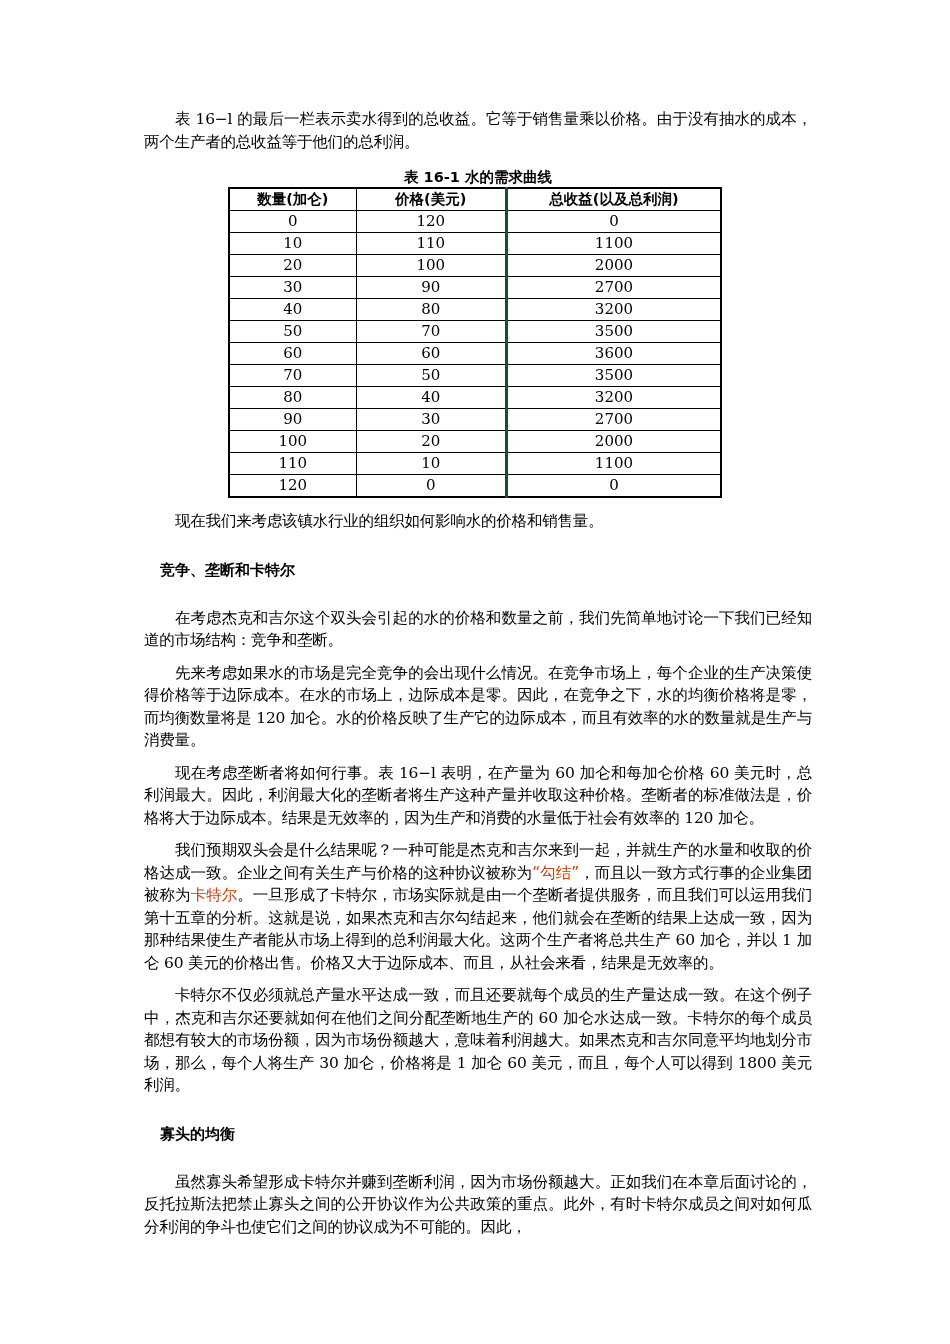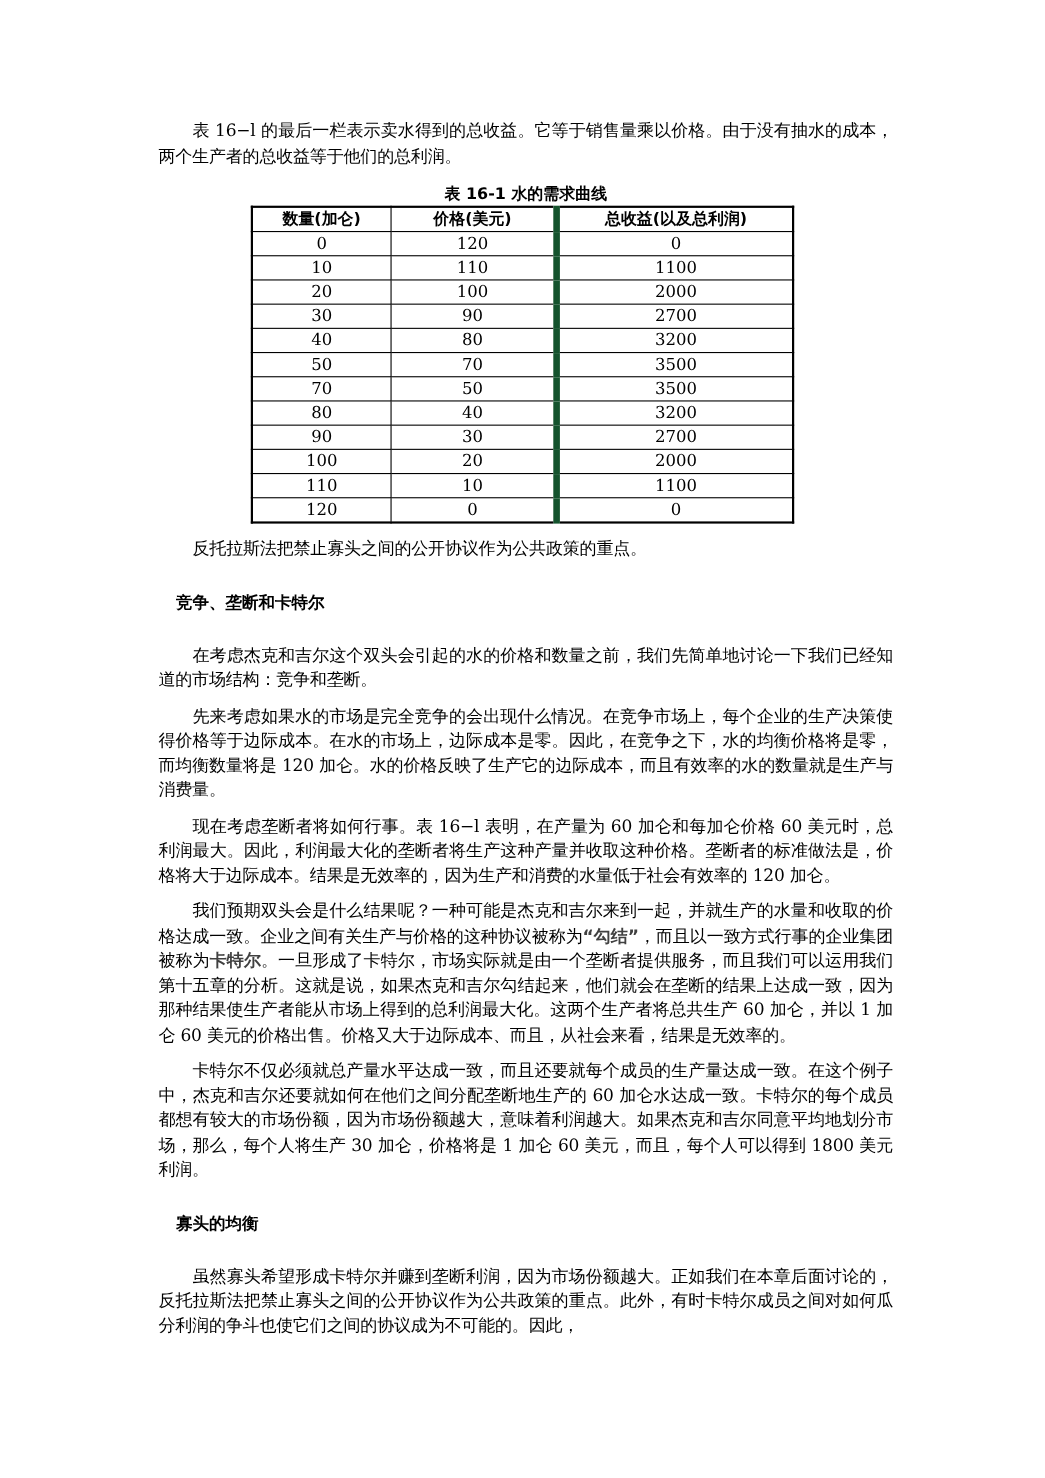--- a/index.html
+++ b/index.html
@@ -38,22 +38,22 @@
     }
     .caption {
       font-family: "DejaVu Sans", "Liberation Sans", sans-serif;
       font-weight: bold;
       font-size: 14.5px;
       text-align: center;
       line-height: 20px;
       margin: 0;
     }
     .hl {
-      color: #404040;
-      font-weight: bold;
+      color: #c2410c;
+      font-weight: normal;
       font-family: "DejaVu Sans", "Liberation Sans", sans-serif;
     }
     table.data {
       border-collapse: collapse;
       margin: 0 0 0 84px;
       width: 494px;
       border: 2px solid #000;
       font-size: 15px;
     }
     table.data th {
@@ -66,21 +66,21 @@
       text-align: center;
     }
     table.data td {
       height: 21px;
       padding: 0;
       border: 1px solid #000;
       text-align: center;
       line-height: 21px;
     }
     table.data td:nth-child(2), table.data th:nth-child(2) {
-      border-right: 6px solid #14532d;
+      border-right: 3px solid #14532d;
     }
     .col1 { width: 122px; }
     .col2 { width: 144px; }
     .col3 { width: 206px; }
   </style>
 </head>
 <body>
 
 <div class="page">
 
@@ -123,20 +123,25 @@
           <td>40</td>
           <td>80</td>
           <td>3200</td>
         </tr>
         <tr>
           <td>50</td>
           <td>70</td>
           <td>3500</td>
         </tr>
         <tr>
+          <td>60</td>
+          <td>60</td>
+          <td>3600</td>
+        </tr>
+        <tr>
           <td>70</td>
           <td>50</td>
           <td>3500</td>
         </tr>
         <tr>
           <td>80</td>
           <td>40</td>
           <td>3200</td>
         </tr>
         <tr>
@@ -157,21 +162,21 @@
         <tr>
           <td>120</td>
           <td>0</td>
           <td>0</td>
         </tr>
       </tbody>
   </table>
 
   <div style="height:12px"></div>
 
-  <p class="para">反托拉斯法把禁止寡头之间的公开协议作为公共政策的重点。</p>
+  <p class="para">现在我们来考虑该镇水行业的组织如何影响水的价格和销售量。</p>
 
   <div style="height:10px"></div>
   <p class="heading">竞争、垄断和卡特尔</p>
   <div style="height:10px"></div>
 
   <p class="para">在考虑杰克和吉尔这个双头会引起的水的价格和数量之前，我们先简单地讨论一下我们已经知道的市场结构：竞争和垄断。</p>
   <div style="height:10px"></div>
   <p class="para">先来考虑如果水的市场是完全竞争的会出现什么情况。在竞争市场上，每个企业的生产决策使得价格等于边际成本。在水的市场上，边际成本是零。因此，在竞争之下，水的均衡价格将是零，而均衡数量将是 120 加仑。水的价格反映了生产它的边际成本，而且有效率的水的数量就是生产与消费量。</p>
   <div style="height:10px"></div>
   <p class="para">现在考虑垄断者将如何行事。表 16−l 表明，在产量为 60 加仑和每加仑价格 60 美元时，总利润最大。因此，利润最大化的垄断者将生产这种产量并收取这种价格。垄断者的标准做法是，价格将大于边际成本。结果是无效率的，因为生产和消费的水量低于社会有效率的 120 加仑。</p>

